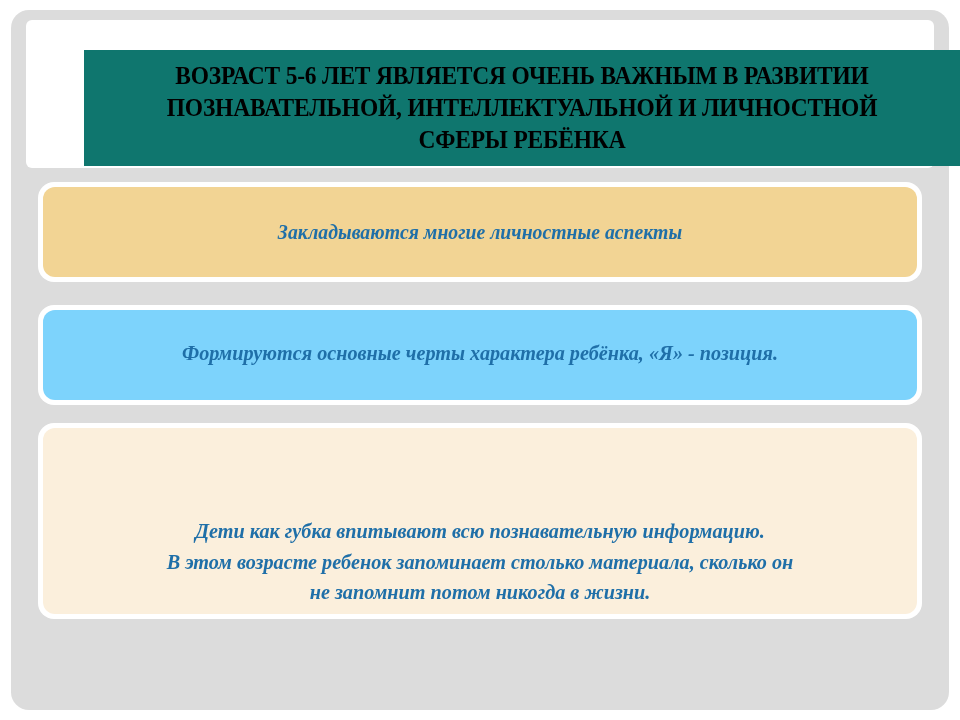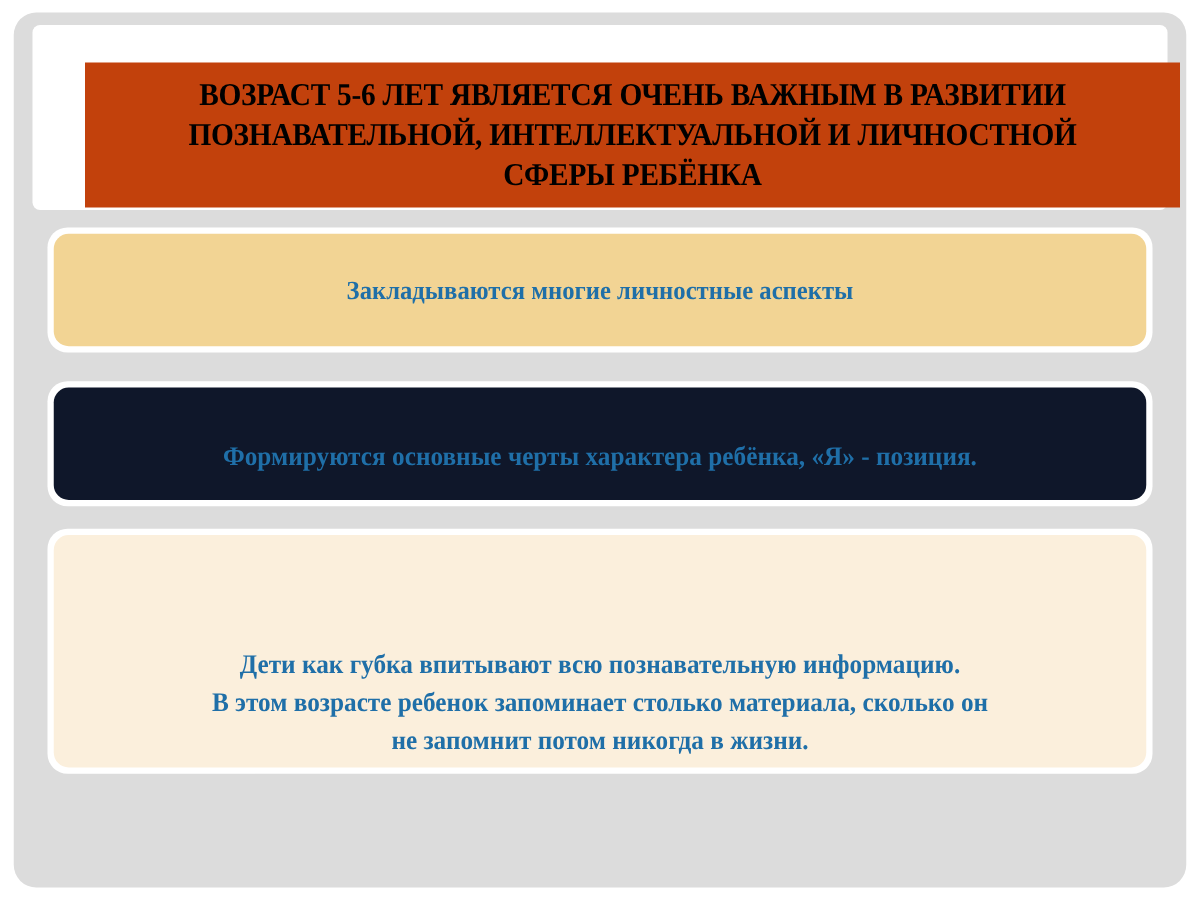--- a/index.html
+++ b/index.html
@@ -34,25 +34,25 @@
     left: 26px;
     top: 20px;
     width: 908px;
     height: 148px;
     background: #ffffff;
     border-radius: 6px;
   }
 
   .title-inner {
     position: absolute;
-    left: 42px;
+    left: 58px;
     top: 30px;
     width: 876px;
     height: 116px;
-    background: #c2410c;
+    background: #0f766e;
     display: flex;
     align-items: center;
     justify-content: center;
     box-sizing: border-box;
     padding: 0 27px;
   }
 
   .title-text {
     font-family: "Liberation Serif", "DejaVu Serif", serif;
     font-weight: bold;
@@ -67,20 +67,21 @@
   }
   .title-text .tline { display: block; white-space: nowrap; }
 
   
   .content-box {
     position: absolute;
     border-radius: 16px;
     background: #ffffff;
     box-sizing: border-box;
     padding: 5px;
+    font-style: italic;
   }
 
   .content-box .fill {
     width: 100%;
     height: 100%;
     border-radius: 12px;
     display: flex;
     align-items: center;
     justify-content: center;
     box-sizing: border-box;
@@ -99,21 +100,21 @@
   }
   .box-text .bline { display: block; white-space: nowrap; }
 
   
   #box-1 { left: 38px; top: 182px; width: 884px; height: 100px; }
   #box-1 .fill { background: #f2d494; align-items: flex-start; padding-top: 32px; }
   #box-1 .box-text { font-size: 21px; }
 
   
   #box-2 { left: 38px; top: 305px; width: 884px; height: 100px; }
-  #box-2 .fill { background: #0f172a; align-items: flex-start; padding-top: 42px; }
+  #box-2 .fill { background: #7dd3fc; align-items: flex-start; padding-top: 30px; }
   #box-2 .box-text { font-size: 21.5px; }
 
   
   #box-3 { left: 38px; top: 423px; width: 884px; height: 196px; }
   #box-3 .fill { background: #fbefdc; align-items: flex-end; padding-top: 34px; }
   #box-3 .box-text { font-size: 21.5px; line-height: 1.42; }
 </style>
 </head>
 <body>
 

